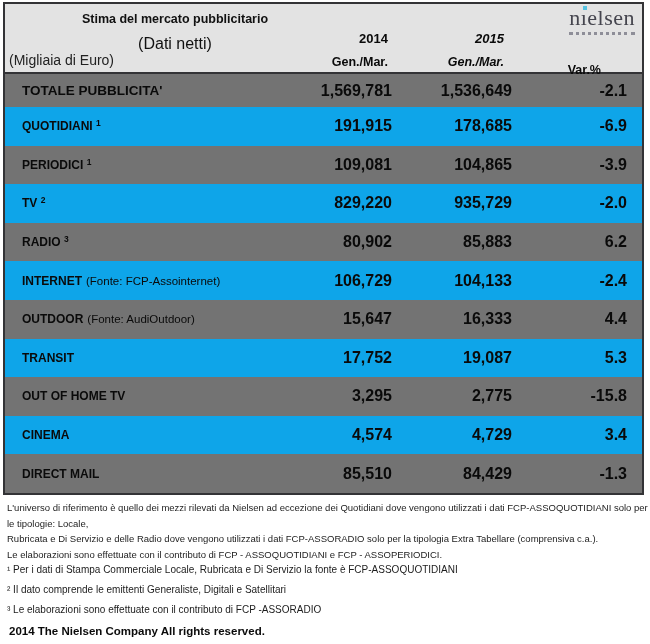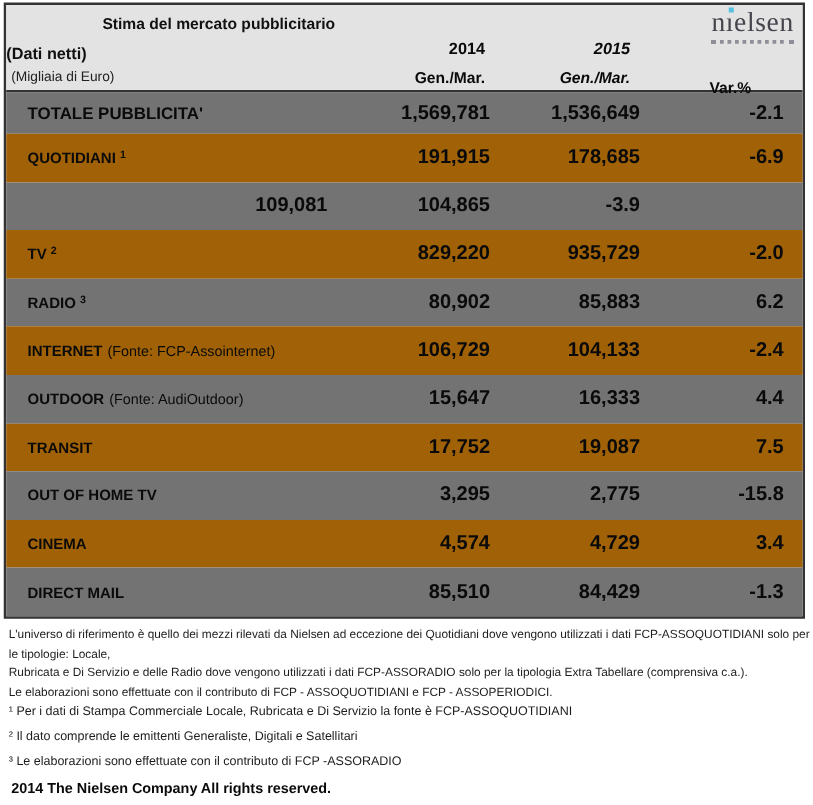--- a/index.html
+++ b/index.html
@@ -25,25 +25,25 @@
     position:relative; height:70px;
     background:#e3e3e3;
     border-bottom:2px solid #333336;
   }
   .h-title {
     position:absolute; left:0; top:8px; width:340px;
     text-align:center; font-weight:bold; font-size:12.5px; color:#111;
   }
   .h-sub {
     position:absolute; left:0; top:31px; width:340px;
-    text-align:left; font-weight:bold; font-size:13px; color:#111;
+    text-align:center; font-weight:normal; font-size:16px; color:#111;
   }
   .h-units {
     position:absolute; left:4px; bottom:4px;
-    font-size:11px; font-weight:normal; color:#222;
+    font-size:14px; font-weight:normal; color:#222;
   }
   .h-col { position:absolute; text-align:right; }
   .h-col .yr  { font-weight:bold; font-size:13px; }
   .h-col .per { font-weight:bold; font-size:12.5px; margin-top:9px; }
   .hc1 { left:257px; top:27px; width:126px; }
   .hc2 { left:387px; top:27px; width:112px;font-style:italic; }
   .hc3 { left:500px; top:27px; width:96px; }
   .hc3 .per { margin-top:32px; }
 
   
@@ -62,21 +62,21 @@
   }
 
   
   .row {
     display:grid;
     grid-template-columns:257px 130px 120px 115px;
     align-items:center;
     height:38.6px;
     background:#737373;
   }
-  .row.shaded { background:#a16207; }
+  .row.shaded { background:#0ea5e9; }
   .row.total  { height:33px; }
   .cell-label { padding-left:17px; font-weight:bold; font-size:12px; white-space:nowrap; }
   .row.total .cell-label { font-size:13.5px; }
   .cell-label sup { font-size:8.5px; font-weight:bold; vertical-align:top; position:relative; top:-1px; }
   .cell-label .note { font-weight:normal; font-size:11.5px; margin-left:4px; }
   .cell-num { text-align:right; font-weight:bold; font-size:16px; white-space:nowrap; }
 
   
   .footer { margin:7px 6px 0 7px; }
   .footer-line { font-size:9.5px; color:#1c1c1c; line-height:15.5px; }
@@ -126,20 +126,21 @@
       </div>
 
       <div class="row shaded">
         <div class="cell-label"><span>QUOTIDIANI</span> <sup>1</sup><span class="note"></span></div>
         <div class="cell-num">191,915</div>
         <div class="cell-num">178,685</div>
         <div class="cell-num">-6.9</div>
       </div>
 
       <div class="row">
+        <div class="cell-label"><span>PERIODICI</span> <sup>1</sup><span class="note"></span></div>
         <div class="cell-num">109,081</div>
         <div class="cell-num">104,865</div>
         <div class="cell-num">-3.9</div>
       </div>
 
       <div class="row shaded">
         <div class="cell-label"><span>TV</span> <sup>2</sup><span class="note"></span></div>
         <div class="cell-num">829,220</div>
         <div class="cell-num">935,729</div>
         <div class="cell-num">-2.0</div>
@@ -163,21 +164,21 @@
         <div class="cell-label"><span>OUTDOOR</span><sup></sup><span class="note">(Fonte: AudiOutdoor)</span></div>
         <div class="cell-num">15,647</div>
         <div class="cell-num">16,333</div>
         <div class="cell-num">4.4</div>
       </div>
 
       <div class="row shaded">
         <div class="cell-label"><span>TRANSIT</span><sup></sup><span class="note"></span></div>
         <div class="cell-num">17,752</div>
         <div class="cell-num">19,087</div>
-        <div class="cell-num">7.5</div>
+        <div class="cell-num">5.3</div>
       </div>
 
       <div class="row">
         <div class="cell-label"><span>OUT OF HOME TV</span><sup></sup><span class="note"></span></div>
         <div class="cell-num">3,295</div>
         <div class="cell-num">2,775</div>
         <div class="cell-num">-15.8</div>
       </div>
 
       <div class="row shaded">

